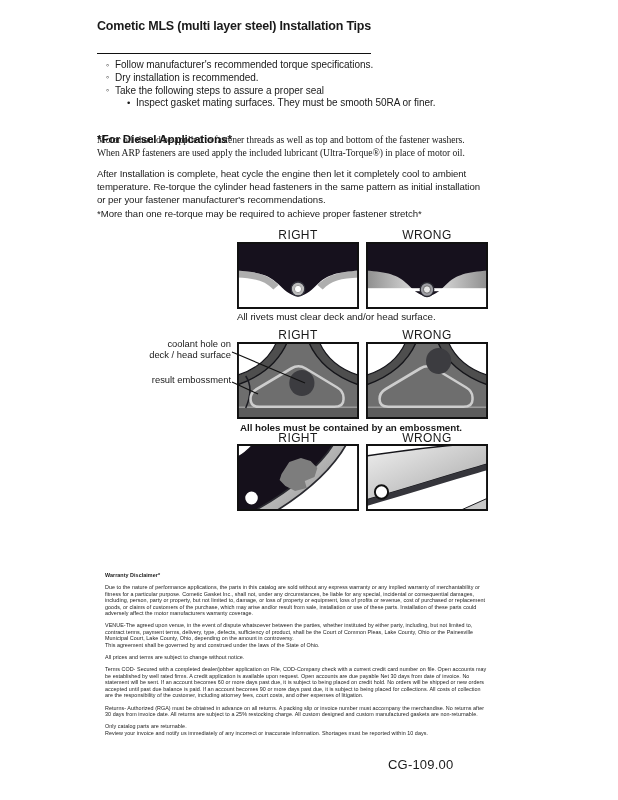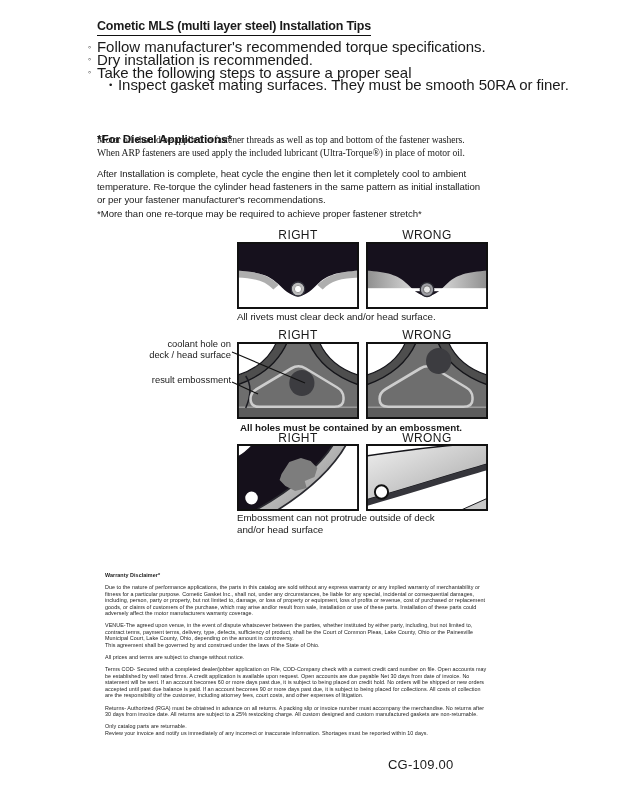--- a/index.html
+++ b/index.html
@@ -3,23 +3,23 @@
 <meta charset="utf-8">
 <style>
   html,body{margin:0;padding:0;background:#ffffff;}
   .page{
     position:relative;width:618px;height:800px;background:#ffffff;overflow:hidden;
     font-family:"Liberation Sans","DejaVu Sans",sans-serif;color:#1a1a1a;
   }
   .abs{position:absolute;}
   .title{
     font-size:12.5px;font-weight:700;letter-spacing:-0.2px;
-    border-bottom:1.6px solid #111;padding-bottom:2px;white-space:nowrap;
+    border-bottom:1.6px solid #111;padding-bottom:20px;white-space:nowrap;
   }
-  .bullets{list-style:none;margin:0;padding:0;font-size:15px;line-height:12.8px;letter-spacing:-0.05px;}
+  .bullets{list-style:none;margin:18px;padding:0;font-size:10px;line-height:12.8px;letter-spacing:-0.05px;}
   .bullets li{position:relative;white-space:nowrap;}
   .bullets li.b1{padding-left:9px;}
   .bullets li.b1::before{content:"\25E6";position:absolute;left:0;top:-0.5px;font-size:9px;}
   .bullets li.b2{padding-left:30px;}
   .bullets li.b2::before{content:"\2022";position:absolute;left:21px;top:0;font-size:9.6px;}
   .subhead{font-size:11.8px;font-weight:700;letter-spacing:-0.2px;white-space:nowrap;}
   .para{font-size:9.6px;line-height:13px;letter-spacing:-0.05px;white-space:pre-line;width:430px;}
   .fig-label{font-size:12px;letter-spacing:0.4px;width:122px;text-align:center;white-space:nowrap;}
   .fig-caption{font-size:9.8px;line-height:12px;letter-spacing:-0.05px;white-space:pre-line;}
   .callout{font-size:9.4px;line-height:11.4px;width:134px;text-align:right;white-space:pre-line;}
@@ -153,22 +153,20 @@
       </linearGradient>
     </defs>
     <rect width="126" height="67" fill="#ffffff"></rect>
     <path d="M0,12 C35,7 75,2 105,0 L126,0 L126,20 C88,30 45,44 0,56 Z" fill="url(#g3)" stroke="#15151a" stroke-width="1.3"></path>
     <path d="M126,23 C88,33 45,47 0,59" fill="none" stroke="#35353b" stroke-width="6"></path>
     <path d="M126,54 L126,67 L96,67 Z" fill="#c9c9c9" stroke="#15151a" stroke-width="1"></path>
     <circle cx="16" cy="48" r="6.8" fill="#ffffff" stroke="#111111" stroke-width="2"></circle>
     <rect x="1" y="1" width="124" height="65" fill="none" stroke="#111111" stroke-width="2"></rect>
   </svg>
 
-  <div class="abs fig-caption" style="left:237px;top:512px;width:250px;">Embossment can not protrude outside of deck
-and/or head surface</div>
 
   <div class="abs disclaimer" style="left:105px;top:572px;">
     <p class="dhead">Warranty Disclaimer*</p>
     <p>Due to the nature of performance applications, the parts in this catalog are sold without any express warranty or any implied warranty of merchantability or
 fitness for a particular purpose.  Cometic Gasket Inc., shall not, under any circumstances, be liable for any special, incidental or consequential damages,
 including, person, party or property, but not limited to, damage, or loss of property or equipment, loss of profits or revenue, cost of purchased or replacement
 goods, or claims of customers of the purchase, which may arise and/or result from sale, installation or use of these parts.  Installation of these parts could
 adversely affect the motor manufacturers warranty coverage.</p>
     <p>VENUE-The agreed upon venue, in the event of dispute whatsoever between the parties, whether instituted by either party, including, but not limited to,
 contract terms, payment terms, delivery, type, defects, sufficiency of product, shall be the Court of Common Pleas, Lake County, Ohio or the Painesville

